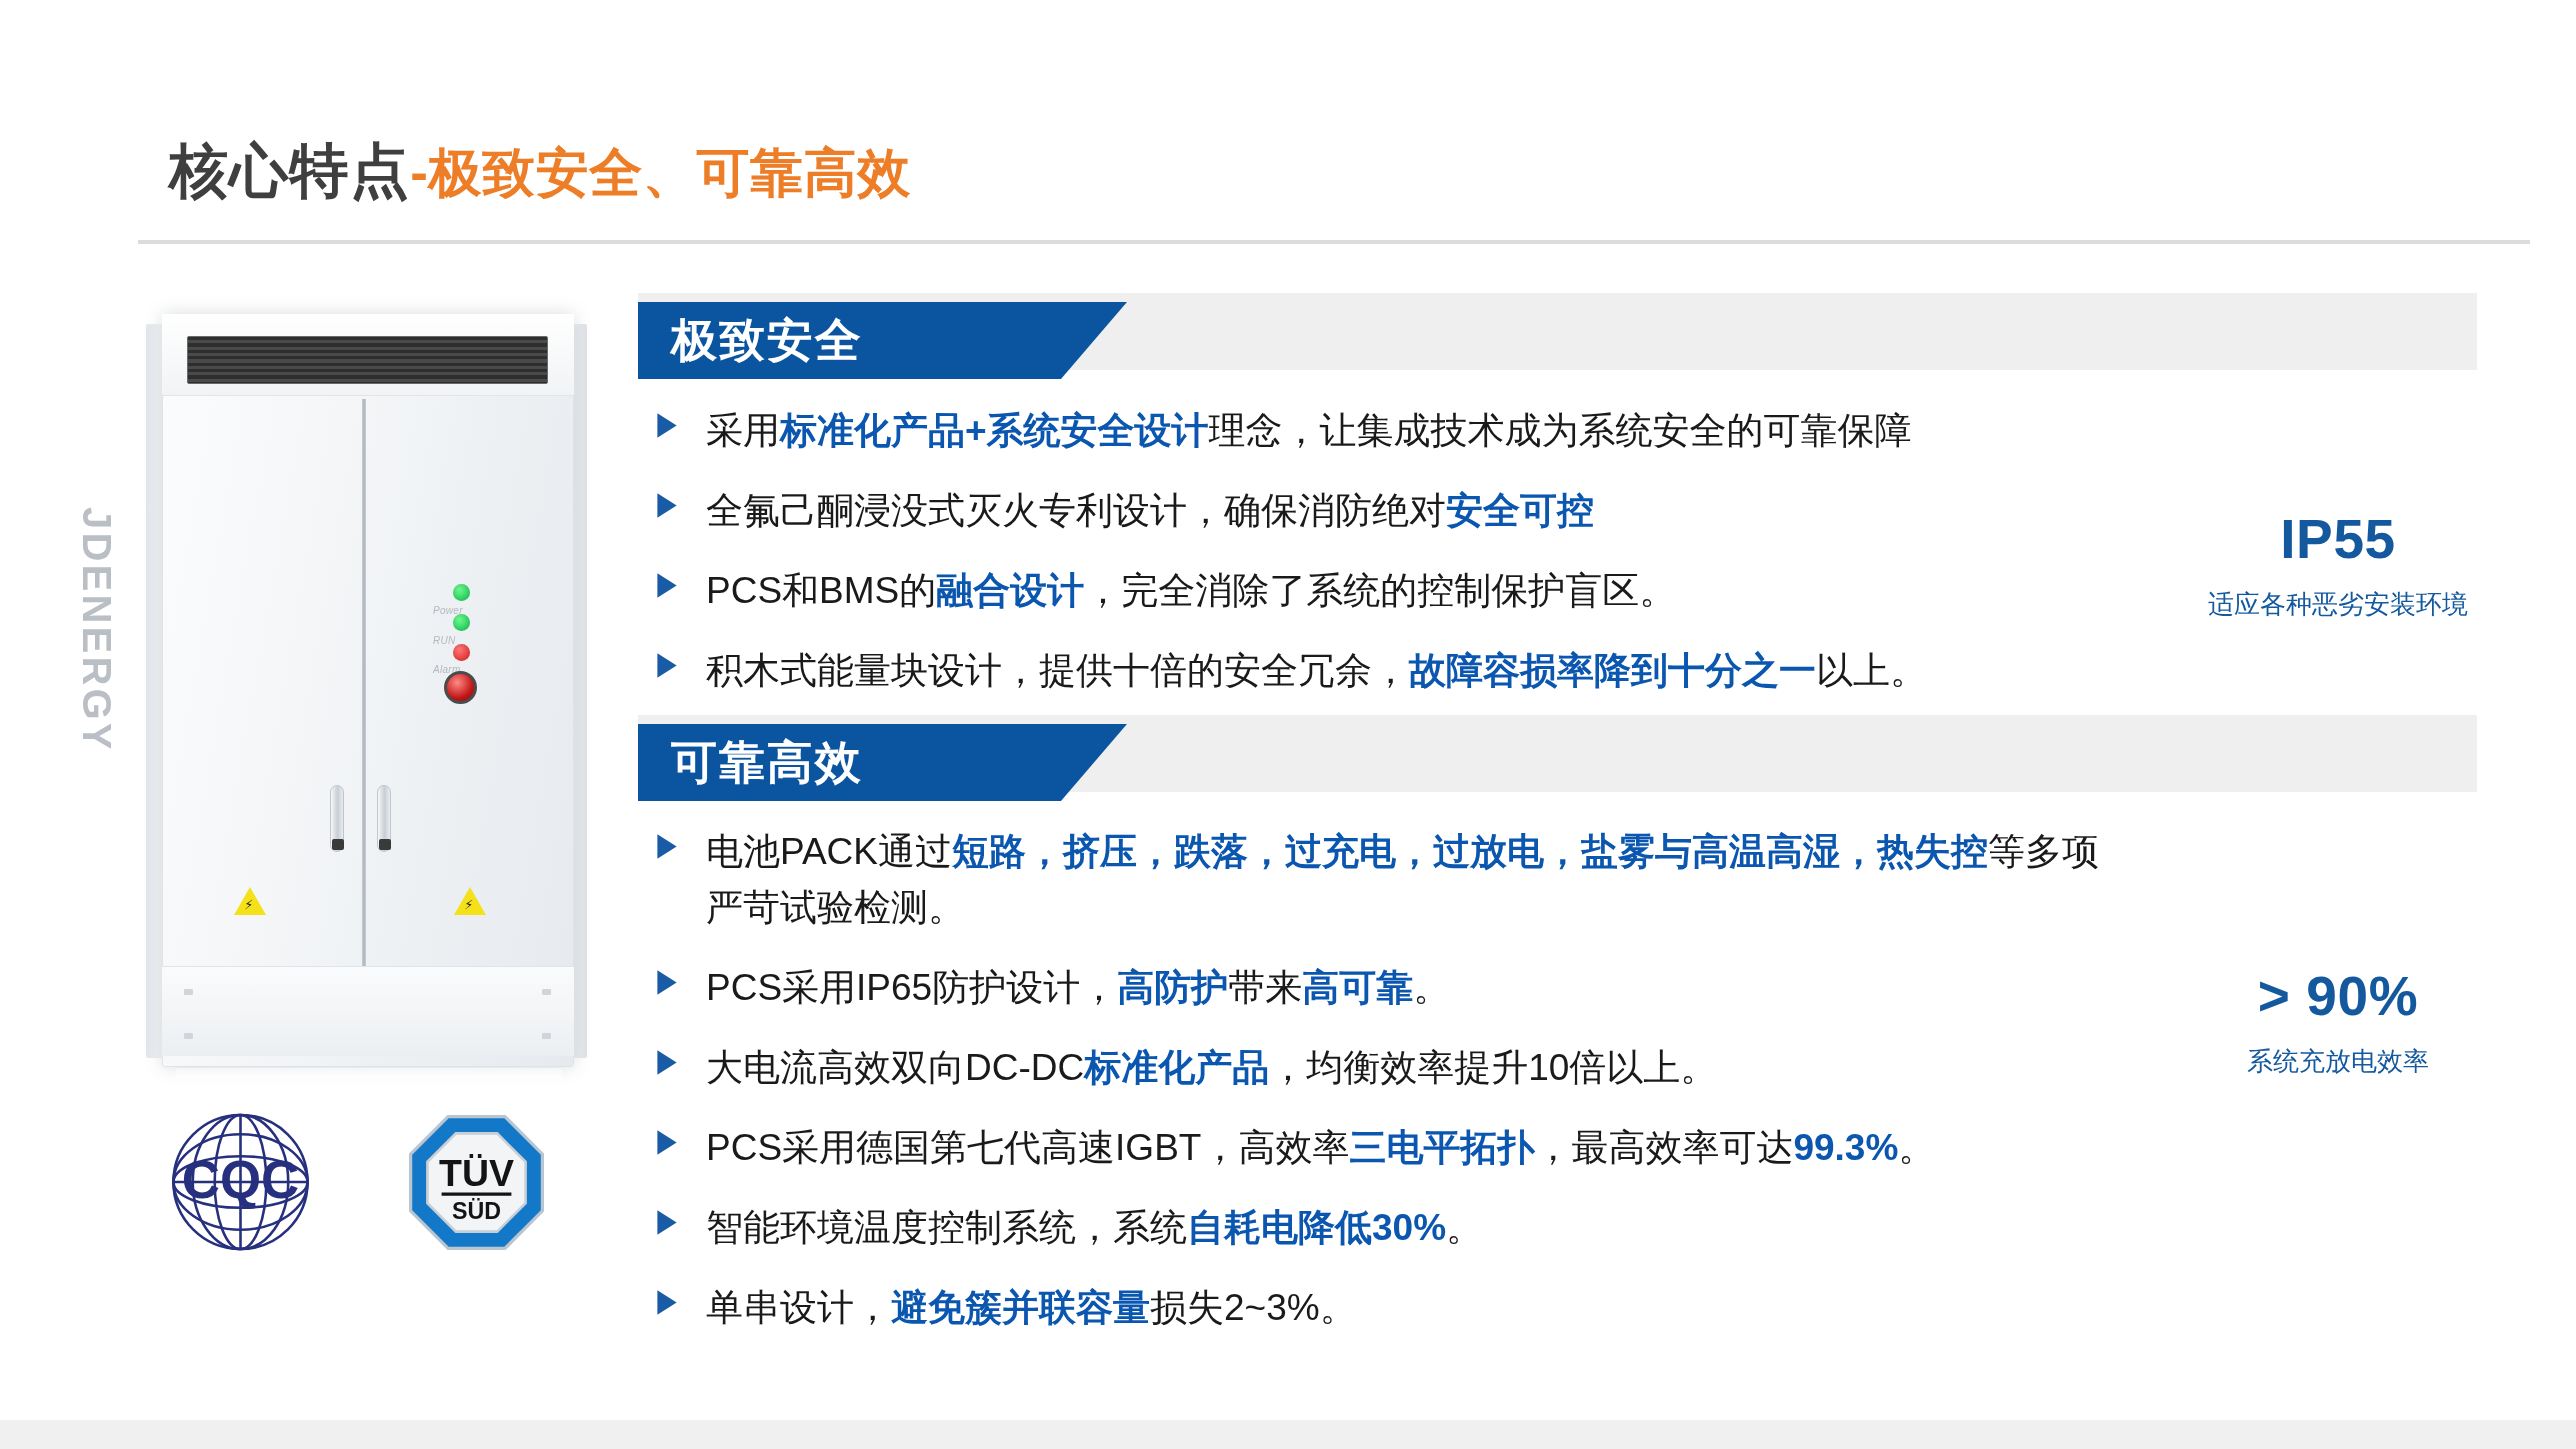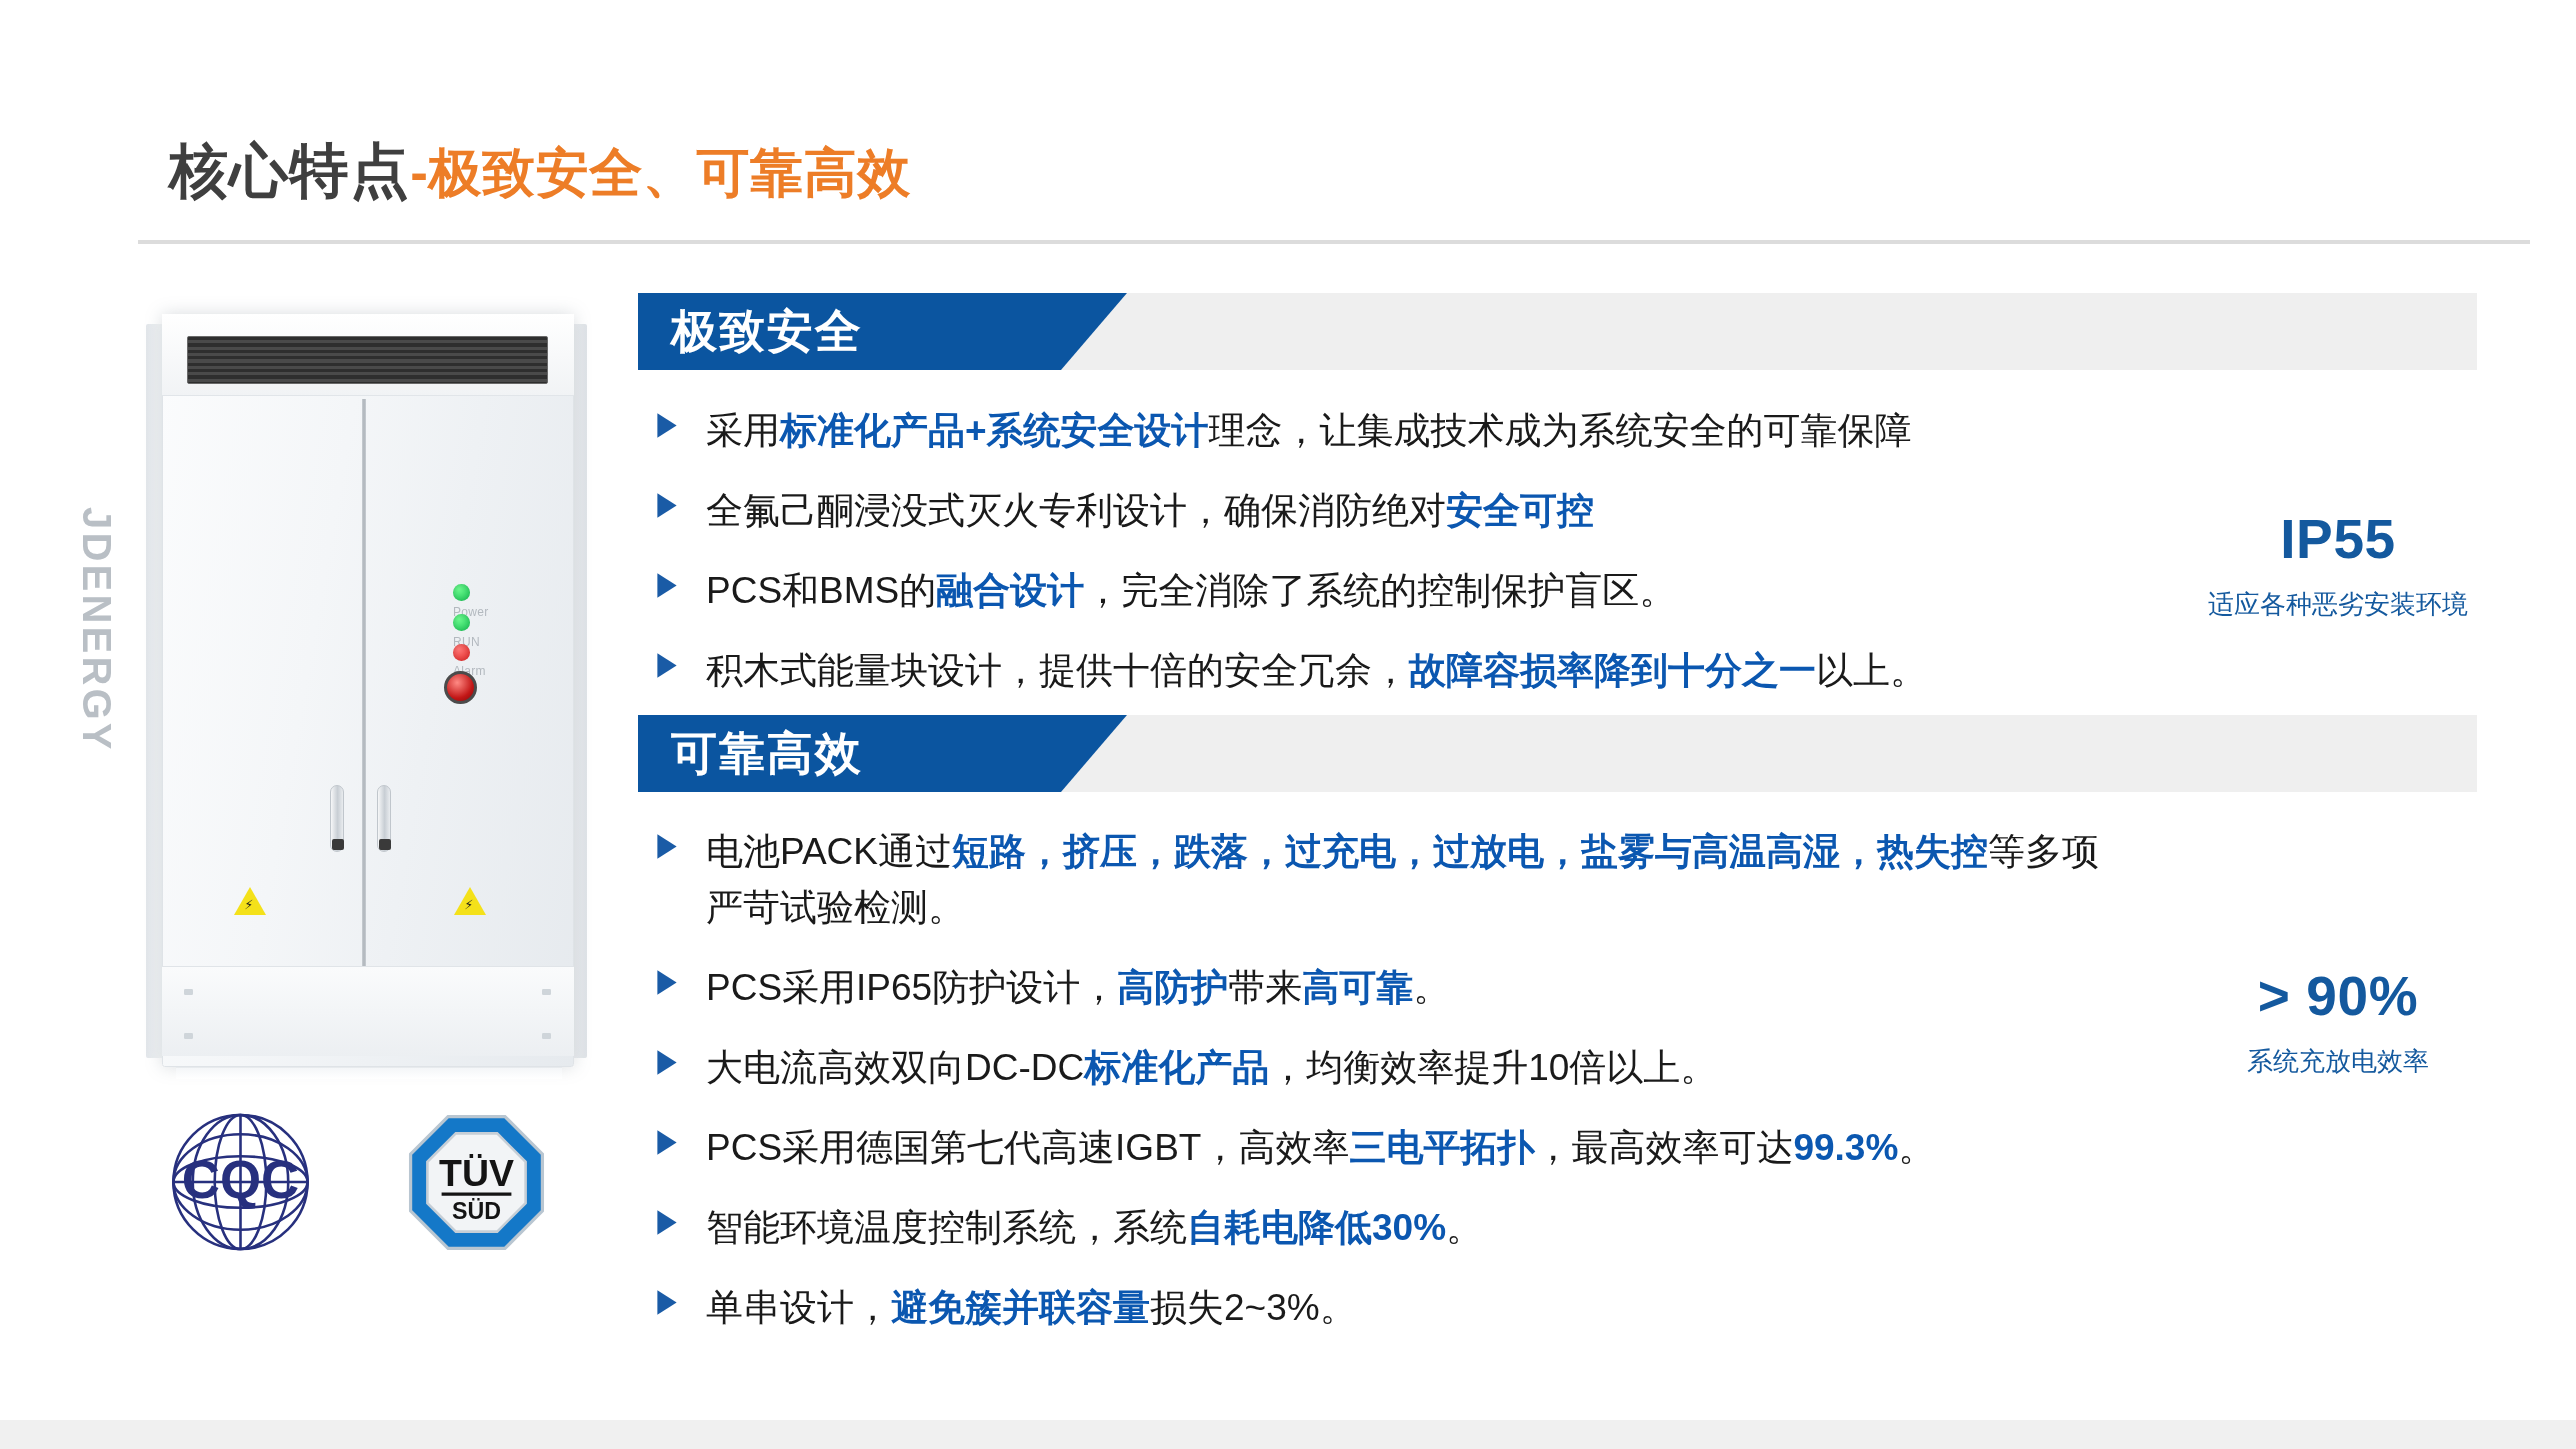--- a/index.html
+++ b/index.html
@@ -28,21 +28,21 @@
 
   
   .footer-strip {
     position:absolute; left:0; top:1420px; width:2576px; height:29px;
     background:#f0f0f0;
   }
 
   
   .band { position:absolute; height:77px; background:#efefef; }
   .band .tab {
-    position:absolute; left:0; top:0; height:77px; width:489px;
+    position:absolute; left:0; top:9px; height:77px; width:489px;
     background:#0b55a0;
     clip-path: polygon(0 0, 100% 0, 86.5% 100%, 0 100%);
     display:flex; align-items:center;
   }
   .band .tab-label {
     color:#ffffff; font-size:46px; font-weight:700;
     margin-left:33px; letter-spacing:1.9px; white-space:nowrap;
   }
   #band-safety { left:638px; top:293px; width:1839px; }
   #band-reliable { left:638px; top:715px; width:1839px; }
@@ -107,21 +107,21 @@
     position:absolute; left:-18px; top:193px; width:213px;
     transform: rotate(90deg); transform-origin: left top;
     font-size:40px; font-weight:700; color:#b9bfc5; letter-spacing:3.2px;
     white-space:nowrap;
   }
   .led { position:absolute; width:16.7px; height:16.7px; border-radius:50%;
          box-shadow:0 0 6.4px rgba(0,0,0,.12) inset; }
   .led-power { left:316px; top:270px; background:radial-gradient(circle at 35% 30%,#6dfa8e,#13c152); }
   .led-run   { left:316px; top:300px; background:radial-gradient(circle at 35% 30%,#6dfa8e,#13c152); }
   .led-alarm { left:316px; top:330px; background:radial-gradient(circle at 35% 30%,#ff7a78,#e02020); }
-  .led-label { position:absolute; left:316px; font-size:12px; color:#b3b9bf; letter-spacing:0.3px; }
+  .led-label { position:absolute; left:296px; font-size:10px; color:#b3b9bf; letter-spacing:0.3px;font-style:italic; }
   .estop {
     position:absolute; left:307px; top:357px; width:33px; height:33px; border-radius:50%;
     background:radial-gradient(circle at 38% 32%,#ff8a84,#c21616 62%,#7d0c0c 100%);
     border:3.9px solid #4b4b4b;
   }
   .handle {
     position:absolute; width:14px; height:67px; border-radius:7px;
     background:linear-gradient(90deg,#f6f7f8,#c8ced4 55%,#e9ecef);
     border:0.6px solid #c0c6cc;
   }

